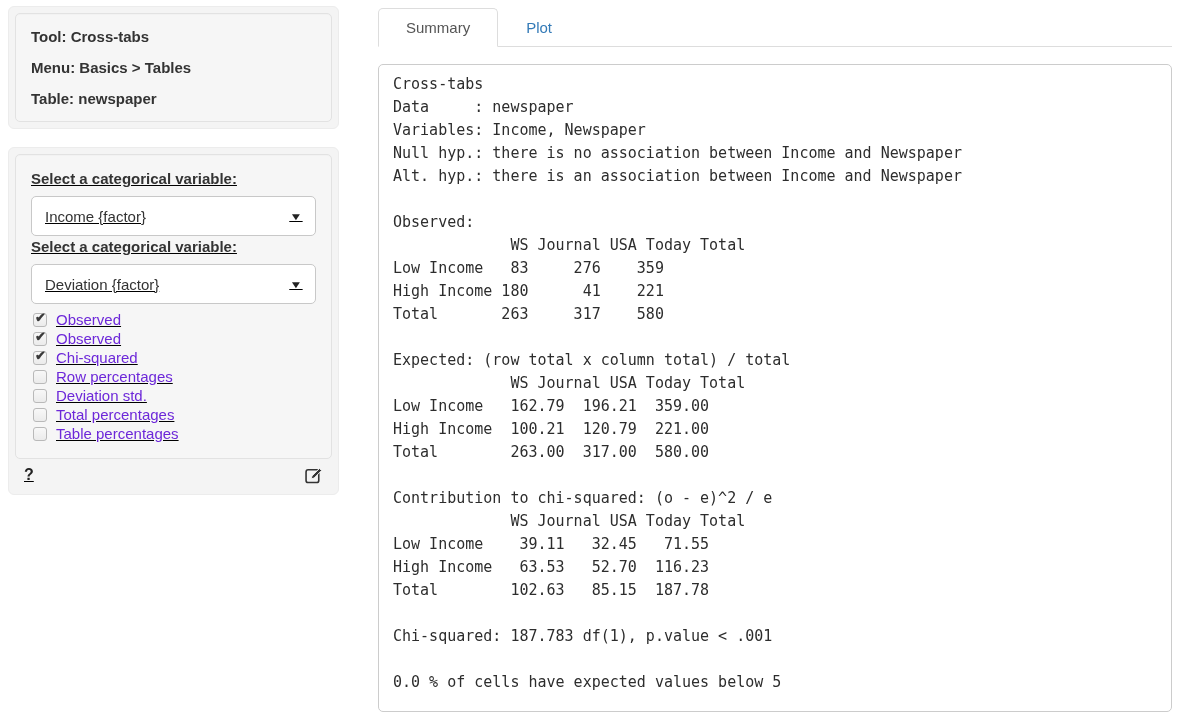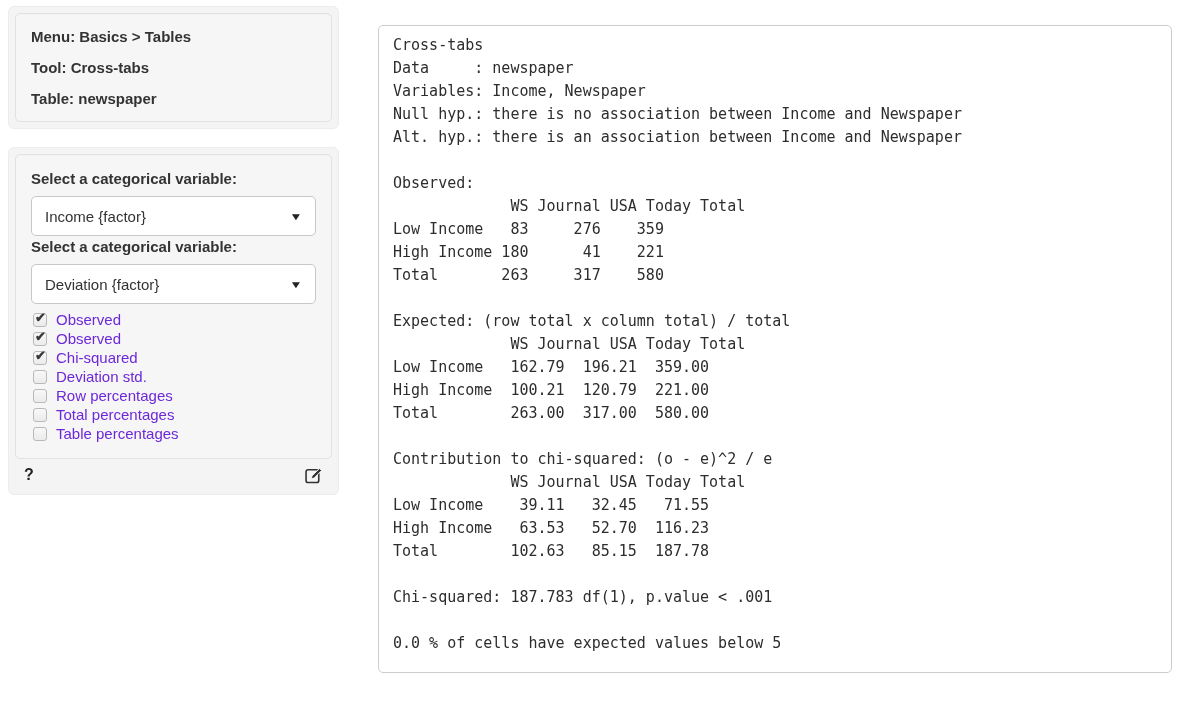--- a/index.html
+++ b/index.html
@@ -2,21 +2,21 @@
 <html><head>
 <meta charset="utf-8">
 <style>
   * { box-sizing: border-box; margin: 0; padding: 0; }
   html, body { width: 1178px; height: 718px; background: #ffffff;
     font-family: "Liberation Sans", sans-serif; overflow: hidden; position: relative; }
 
   
   .sidebar { position: absolute; left: 8px; top: 6px; width: 331px; }
   .panel { background: #f4f4f4; border: 1px solid #ececec; border-radius: 6px; padding: 6px; }
-  .panel + .panel { margin-top: 18px; }
+  .panel + .panel { margin-top: 18px; text-decoration: underline; }
   .well { background: #f6f6f6; border: 1px solid #e2e2e2; border-radius: 5px;
           padding: 13px 15px; box-shadow: inset 0 1px 1px rgba(0,0,0,0.02); }
 
   .info-line { font-size: 15px; font-weight: bold; color: #333; line-height: 19px; }
   .info-line + .info-line { margin-top: 12px; }
 
   .ctrl-label { font-size: 15px; font-weight: bold; color: #333; margin: 2px 0 9px 0; }
   .select-box { height: 40px; background: #ffffff; border: 1px solid #c8c8c8; border-radius: 5px;
     display: flex; align-items: center; justify-content: space-between;
     padding: 0 14px 0 13px; margin-bottom: 0; cursor: pointer; }
@@ -50,22 +50,22 @@
   .output-box pre { font-family: "DejaVu Sans Mono", monospace; font-size: 15px;
     line-height: 23px; color: #2d2d2d; white-space: pre; }
 </style>
 </head>
 <body>
 
 <div class="sidebar">
 
   <div class="panel">
     <div class="well">
+      <div class="info-line">Tool: Cross-tabs</div>
       <div class="info-line">Menu: Basics &gt; Tables</div>
-      <div class="info-line">Tool: Cross-tabs</div>
       <div class="info-line">Table: newspaper</div>
     </div>
   </div>
 
   <div class="panel">
     <div class="well">
 
       <div class="ctrl-label">Select a categorical variable:</div>
       <div class="select-box">
         <span class="val">Income {factor}</span>
@@ -92,25 +92,25 @@
           <span class="cb-label">Observed</span>
         </div>
         <div class="cb-row">
           <span class="cb-box checked">
               <span class="mark">✔</span>
             </span>
           <span class="cb-label">Chi-squared</span>
         </div>
         <div class="cb-row">
           <span class="cb-box"></span>
-          <span class="cb-label">Deviation std.</span>
+          <span class="cb-label">Row percentages</span>
         </div>
         <div class="cb-row">
           <span class="cb-box"></span>
-          <span class="cb-label">Row percentages</span>
+          <span class="cb-label">Deviation std.</span>
         </div>
         <div class="cb-row">
           <span class="cb-box"></span>
           <span class="cb-label">Total percentages</span>
         </div>
         <div class="cb-row">
           <span class="cb-box"></span>
           <span class="cb-label">Table percentages</span>
         </div>
       </div>
@@ -124,20 +124,24 @@
           <rect x="1" y="3.6" width="12" height="12" rx="2" fill="none" stroke="#333" stroke-width="1.5"></rect>
           <path d="M5.9 12.1 L8.6 11.4 L15.7 4.3 L13.7 2.3 L6.6 9.4 Z" fill="#333" stroke="#f4f4f4" stroke-width="0.9"></path>
         </svg>
       </span>
     </div>
   </div>
 
 </div>
 
 <div class="main">
+  <div class="tabbar">
+    <div class="tab active">Summary</div>
+    <div class="tab inactive">Plot</div>
+  </div>
   <div class="output-box">
     <pre>Cross-tabs
 Data     : newspaper
 Variables: Income, Newspaper
 Null hyp.: there is no association between Income and Newspaper
 Alt. hyp.: there is an association between Income and Newspaper
 
 Observed:
              WS Journal USA Today Total
 Low Income   83     276    359

